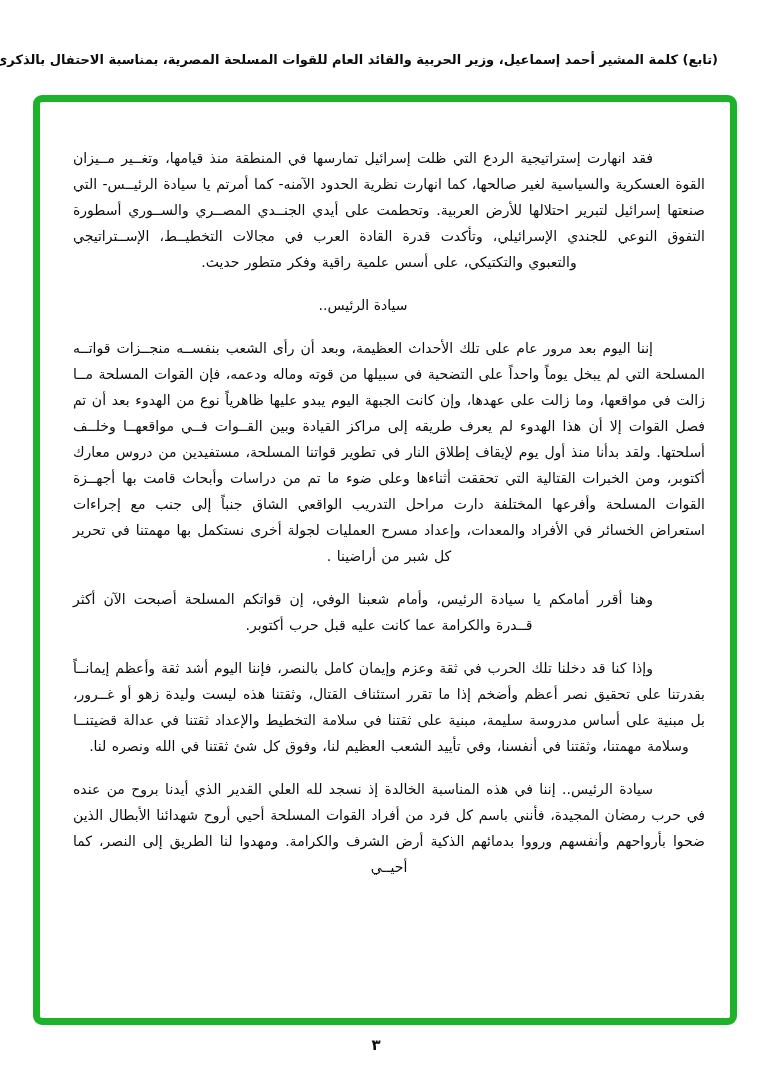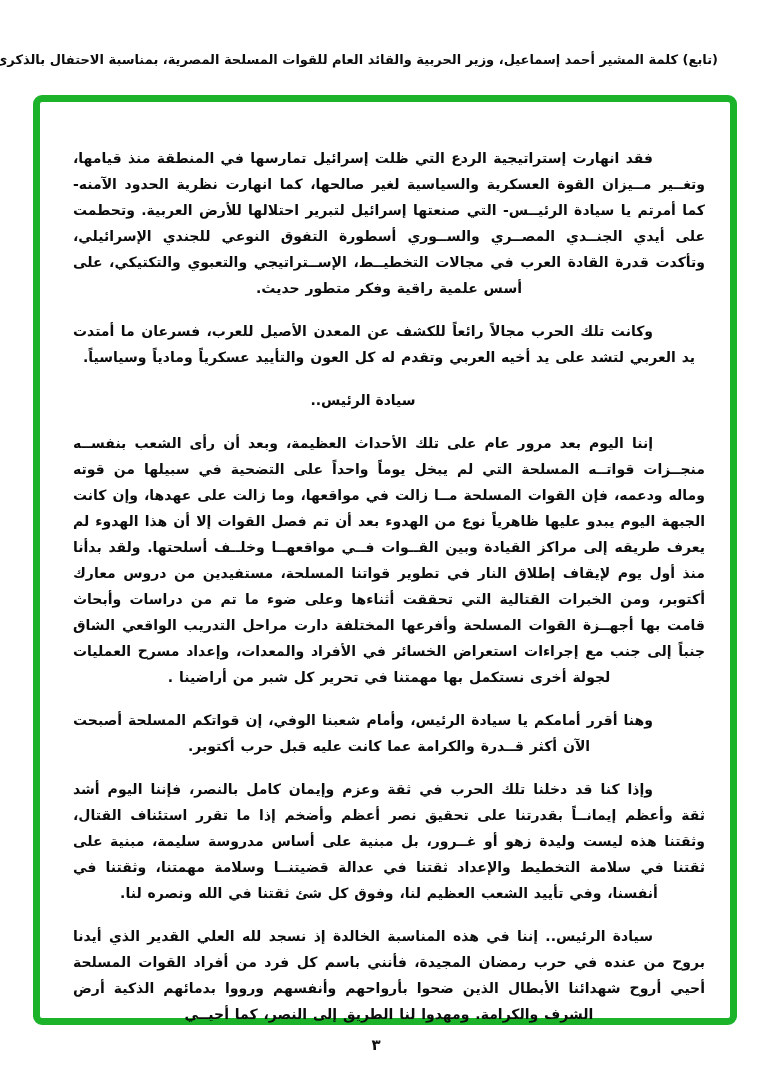--- a/index.html
+++ b/index.html
@@ -40,21 +40,21 @@
     background: transparent;
   }
   .doc-body {
     position: absolute;
     top: 145px;
     right: 53px;
     width: 632px;
     direction: rtl;
     font-size: 14px;
     line-height: 26px;
-    font-weight: 700;
+    font-weight: 400;
   }
   .doc-body p.paragraph {
     margin: 0 0 17px 0;
     text-align: justify;
     text-align-last: center;
     text-indent: 52px;
     word-spacing: 1px;
   }
   .doc-body p.heading {
     margin: 12px 52px 17px 0;
@@ -76,21 +76,20 @@
 <body>
 
 <div class="page">
 
   <div class="header-line">(تابع) كلمة المشير أحمد إسماعيل، وزير الحربية والقائد العام للقوات المسلحة المصرية، بمناسبة الاحتفال بالذكرى الأولى لحرب أكتوبر</div>
 
   <div class="border-frame" style="border-color: rgb(28, 179, 43);"></div>
 
   <div class="doc-body">
       <p class="paragraph">فقد انهارت إستراتيجية الردع التي ظلت إسرائيل تمارسها في المنطقة منذ قيامها، وتغــير مــيزان القوة العسكرية والسياسية لغير صالحها، كما انهارت نظرية الحدود الآمنه- كما أمرتم يا سيادة الرئيــس- التي صنعتها إسرائيل لتبرير احتلالها للأرض العربية. وتحطمت على أيدي الجنــدي المصــري والســوري أسطورة التفوق النوعي للجندي الإسرائيلي، وتأكدت قدرة القادة العرب في مجالات التخطيــط، الإســتراتيجي والتعبوي والتكتيكي، على أسس علمية راقية وفكر متطور حديث.</p>
-      <p class="paragraph">وكانت تلك الحرب مجالاً رائعاً للكشف عن المعدن الأصيل للعرب، فسرعان ما أمتدت يد العربي لتشد على يد أخيه العربي وتقدم له كل العون والتأييد عسكرياً ومادياً وسياسياً.</p>
       <p class="heading">سيادة الرئيس..</p>
       <p class="paragraph">إننا اليوم بعد مرور عام على تلك الأحداث العظيمة، وبعد أن رأى الشعب بنفســه منجــزات قواتــه المسلحة التي لم يبخل يوماً واحداً على التضحية في سبيلها من قوته وماله ودعمه، فإن القوات المسلحة مــا زالت في مواقعها، وما زالت على عهدها، وإن كانت الجبهة اليوم يبدو عليها ظاهرياً نوع من الهدوء بعد أن تم فصل القوات إلا أن هذا الهدوء لم يعرف طريقه إلى مراكز القيادة وبين القــوات فــي مواقعهــا وخلــف أسلحتها. ولقد بدأنا منذ أول يوم لإيقاف إطلاق النار في تطوير قواتنا المسلحة، مستفيدين من دروس معارك أكتوبر، ومن الخبرات القتالية التي تحققت أثناءها وعلى ضوء ما تم من دراسات وأبحاث قامت بها أجهــزة القوات المسلحة وأفرعها المختلفة دارت مراحل التدريب الواقعي الشاق جنباً إلى جنب مع إجراءات استعراض الخسائر في الأفراد والمعدات، وإعداد مسرح العمليات لجولة أخرى نستكمل بها مهمتنا في تحرير كل شبر من أراضينا .</p>
       <p class="paragraph">وهنا أقرر أمامكم يا سيادة الرئيس، وأمام شعبنا الوفي، إن قواتكم المسلحة أصبحت الآن أكثر قــدرة والكرامة عما كانت عليه قبل حرب أكتوبر.</p>
       <p class="paragraph">وإذا كنا قد دخلنا تلك الحرب في ثقة وعزم وإيمان كامل بالنصر، فإننا اليوم أشد ثقة وأعظم إيمانــاً بقدرتنا على تحقيق نصر أعظم وأضخم إذا ما تقرر استئناف القتال، وثقتنا هذه ليست وليدة زهو أو غــرور، بل مبنية على أساس مدروسة سليمة، مبنية على ثقتنا في سلامة التخطيط والإعداد ثقتنا في عدالة قضيتنــا وسلامة مهمتنا، وثقتنا في أنفسنا، وفي تأييد الشعب العظيم لنا، وفوق كل شئ ثقتنا في الله ونصره لنا.</p>
       <p class="paragraph">سيادة الرئيس.. إننا في هذه المناسبة الخالدة إذ نسجد لله العلي القدير الذي أيدنا بروح من عنده في حرب رمضان المجيدة، فأنني باسم كل فرد من أفراد القوات المسلحة أحيي أروح شهدائنا الأبطال الذين ضحوا بأرواحهم وأنفسهم ورووا بدمائهم الذكية أرض الشرف والكرامة. ومهدوا لنا الطريق إلى النصر، كما أحيــي</p>
     </div>
 
   <div class="page-number">٣</div>
 
 </div>

